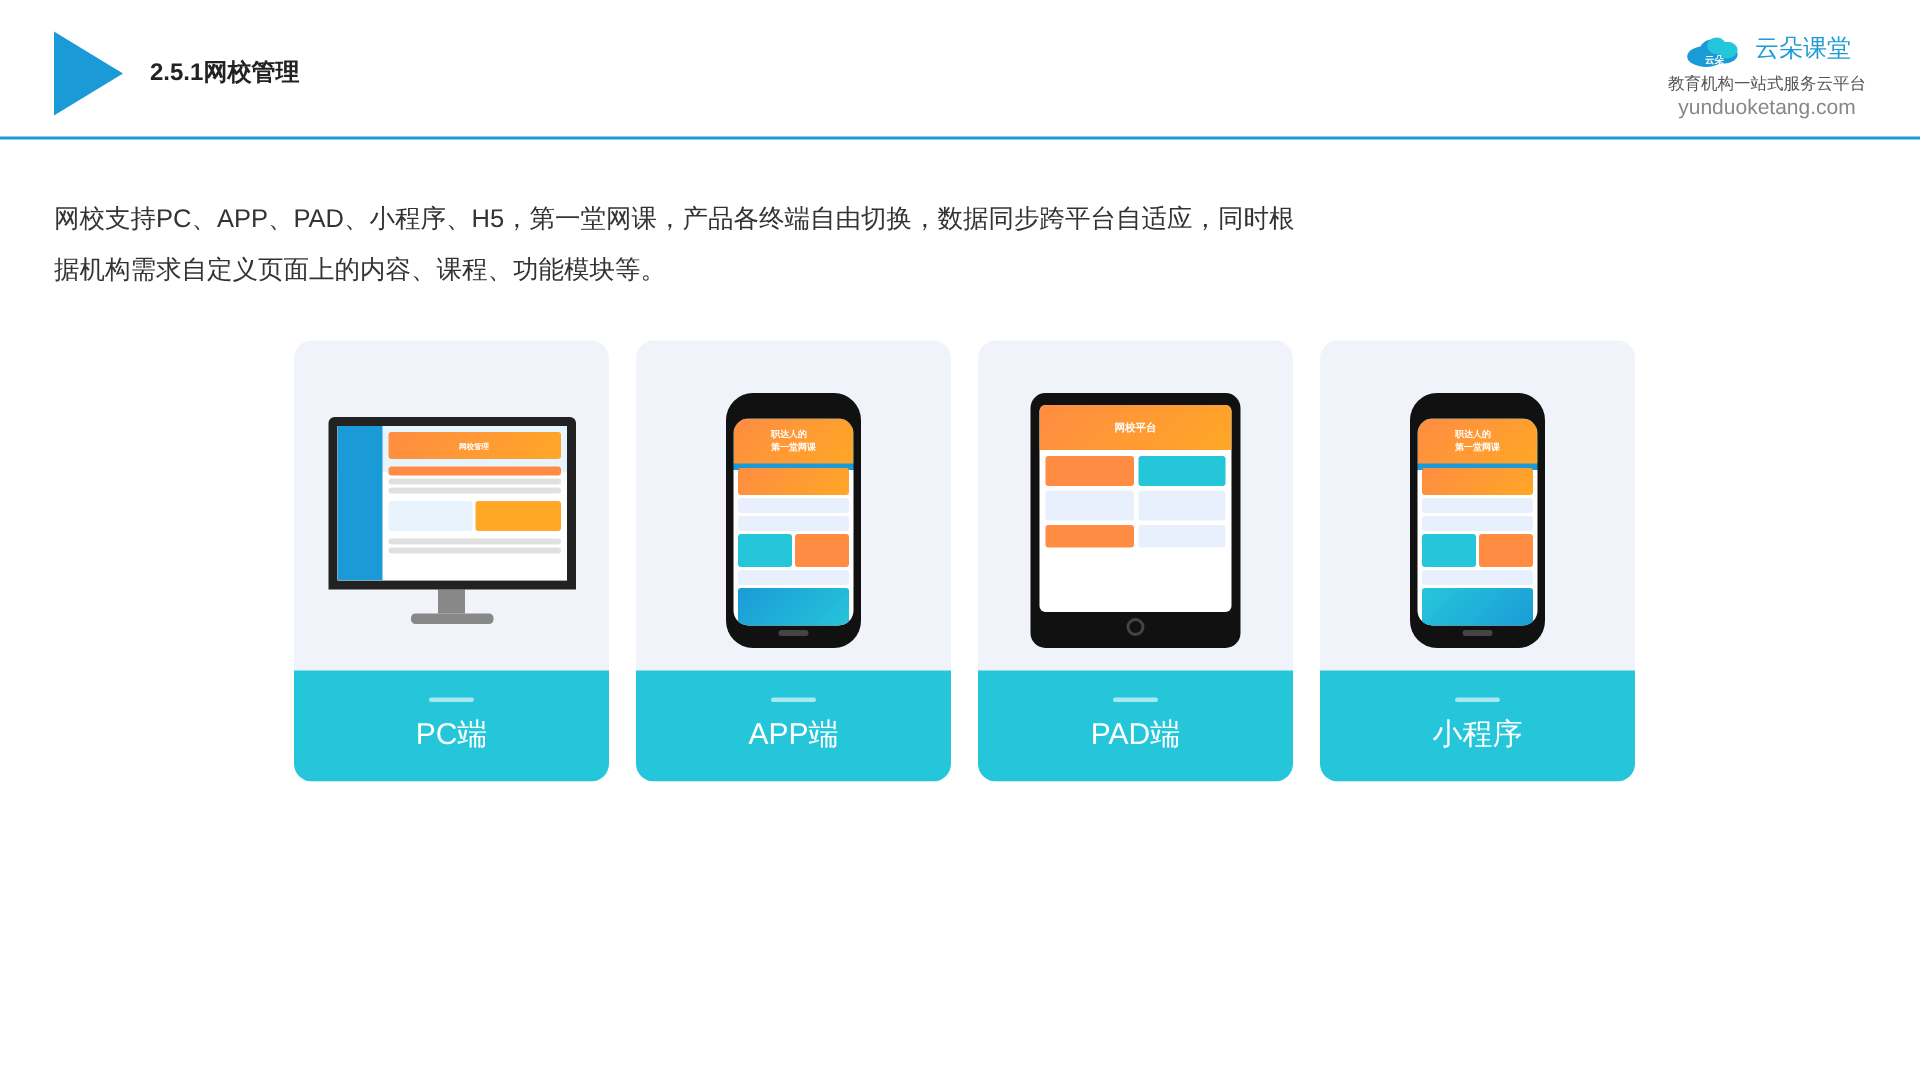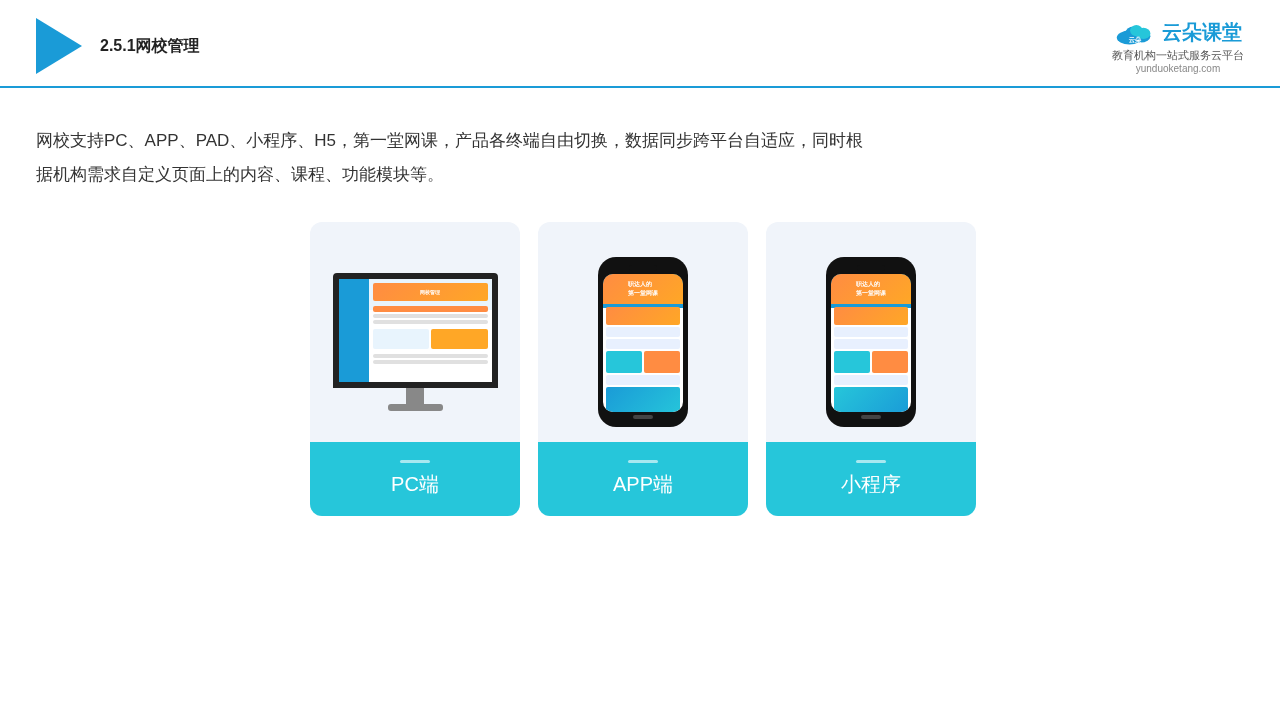--- a/index.html
+++ b/index.html
@@ -45,32 +45,32 @@
     .brand-logo {
       display: flex;
       align-items: center;
       gap: 6px;
     }
     .cloud-icon {
       width: 42px;
       height: 28px;
     }
     .brand-name {
-      font-size: 20px;
-      font-weight: bold;
+      font-size: 16px;
+      font-weight: normal;
       color: #1a9bd7;
     }
     .brand-tagline {
       font-size: 11px;
       color: #555;
       margin-top: 2px;
       white-space: nowrap;
     }
     .brand-url {
-      font-size: 10px;
+      font-size: 14px;
       color: #888;
     }
 
     
     .description {
       padding: 36px 36px 20px 36px;
       font-size: 17px;
       color: #333;
       line-height: 2;
       max-width: 900px;
@@ -374,20 +374,46 @@
         </div>
         <div class="phone-home"></div>
       </div>
     </div>
     <div class="card-label">
       <div class="card-label-line"></div>
       <span>APP端</span>
     </div>
   </div>
 
+  <div class="card">
+    <div class="card-image-area">
+      <div class="tablet-mockup">
+        <div class="tablet-screen">
+          <div class="tablet-screen-top">
+            <div style="height:100%; background: linear-gradient(135deg,#ff8c42,#ffa726); display:flex; align-items:center; justify-content:center;">
+              <span style="font-size:7px; color:white; font-weight:bold;">网校平台</span>
+            </div>
+          </div>
+          <div class="tablet-grid">
+            <div class="tablet-cell tablet-cell-orange"></div>
+            <div class="tablet-cell tablet-cell-teal"></div>
+            <div class="tablet-cell"></div>
+            <div class="tablet-cell"></div>
+            <div class="tablet-cell tablet-cell-orange" style="height:15px;"></div>
+            <div class="tablet-cell" style="height:15px;"></div>
+          </div>
+        </div>
+        <div class="tablet-home-btn"></div>
+      </div>
+    </div>
+    <div class="card-label">
+      <div class="card-label-line"></div>
+      <span>PAD端</span>
+    </div>
+  </div>
 
   <div class="card">
     <div class="card-image-area">
       <div class="phone-mockup">
         <div class="phone-notch"></div>
         <div class="phone-screen">
           <div class="phone-screen-header">职达人的<br>第一堂网课</div>
           <div class="phone-screen-body">
             <div class="phone-row-orange"></div>
             <div class="phone-row"></div>

